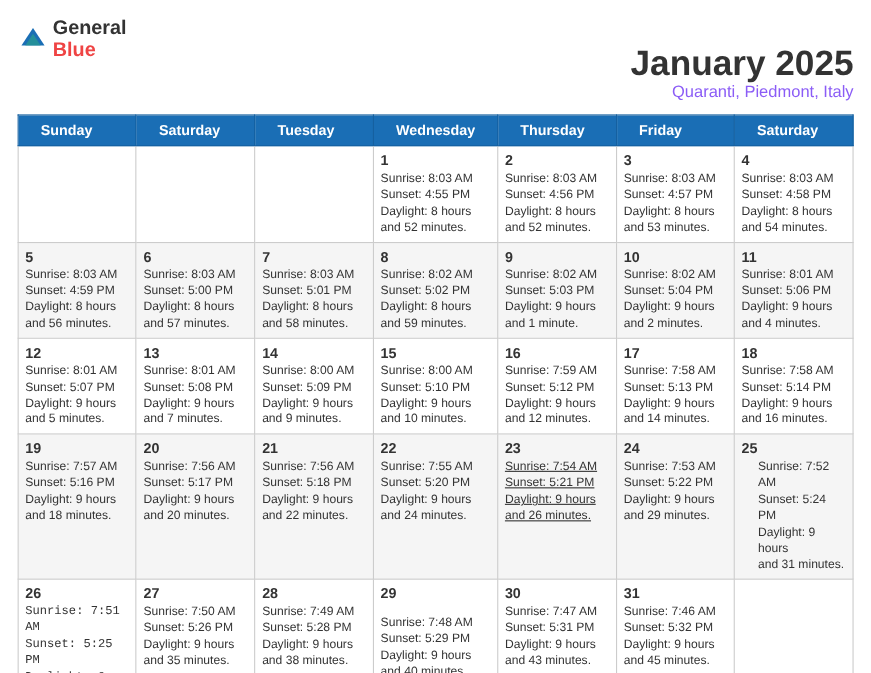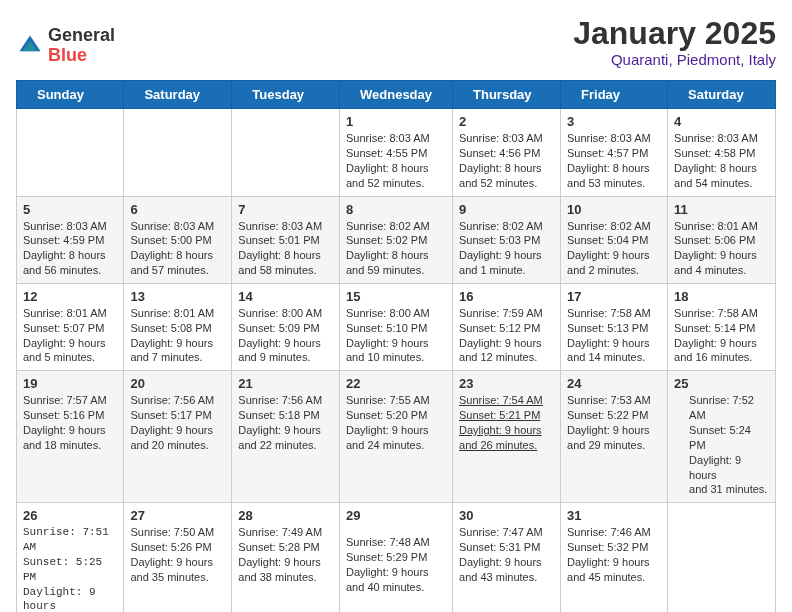--- a/index.html
+++ b/index.html
@@ -13,45 +13,45 @@
     .header {
       display: flex;
       justify-content: space-between;
       align-items: flex-start;
       margin-bottom: 12px;
     }
     .logo {
       display: flex;
       align-items: center;
       gap: 4px;
-      margin-top: 10px;
     }
     .logo-text {
       font-size: 18px;
       font-weight: bold;
       line-height: 1.1;
     }
     .logo-general { color: #333; }
     .logo-blue { color: #ef4444; }
     .logo-icon {
       width: 28px;
       height: 28px;
     }
     .title-block {
       text-align: right;
+      margin-top: 24px;
     }
     .month-title {
       font-size: 32px;
       font-weight: bold;
       color: #333;
       line-height: 1.1;
     }
     .subtitle {
       font-size: 15px;
-      color: #4c1d95;
+      color: #8b5cf6;
     }
     .calendar {
       width: 100%;
       border-collapse: collapse;
       border: 1px solid #ccc;
     }
     .calendar th {
       background: #1a6eb5;
       color: #fff;
       font-size: 13px;

